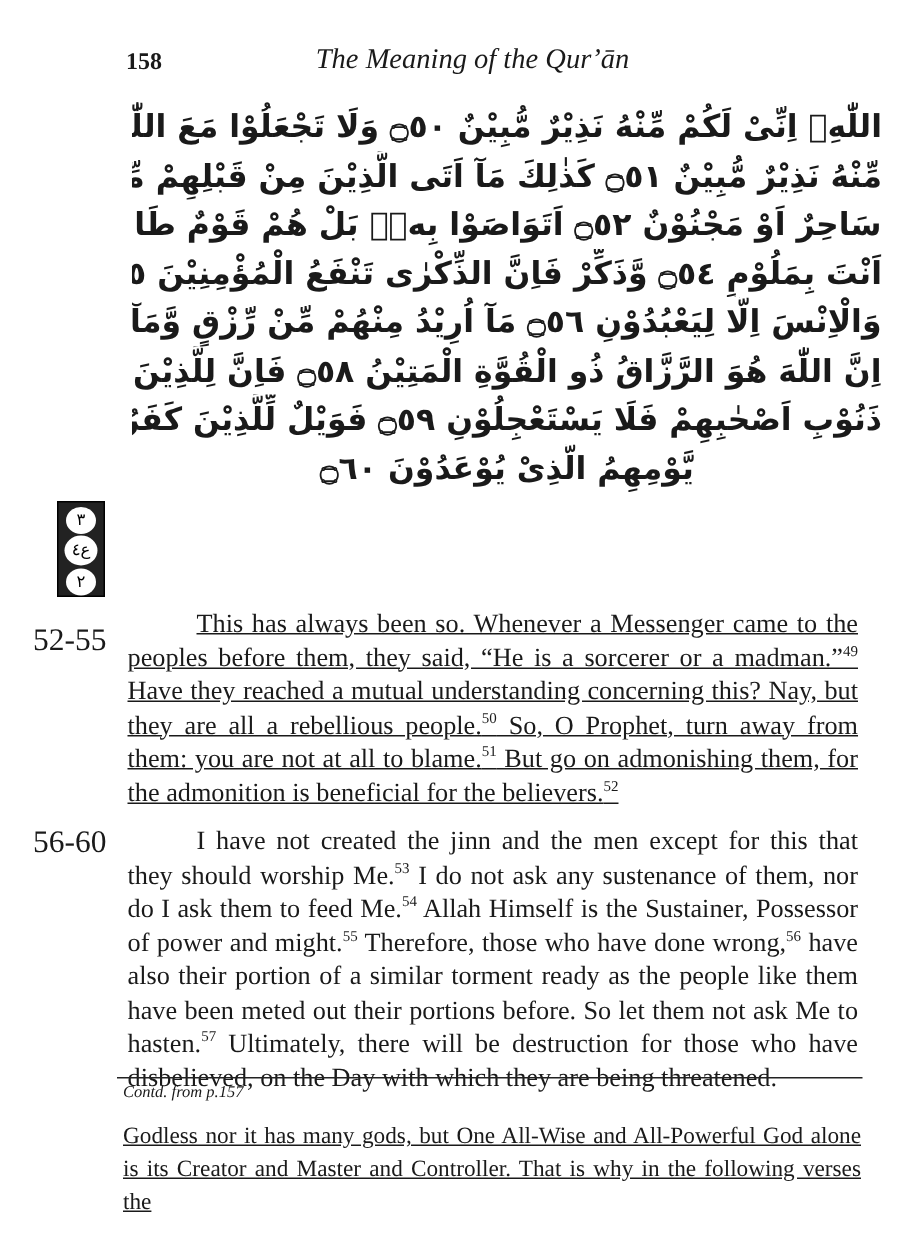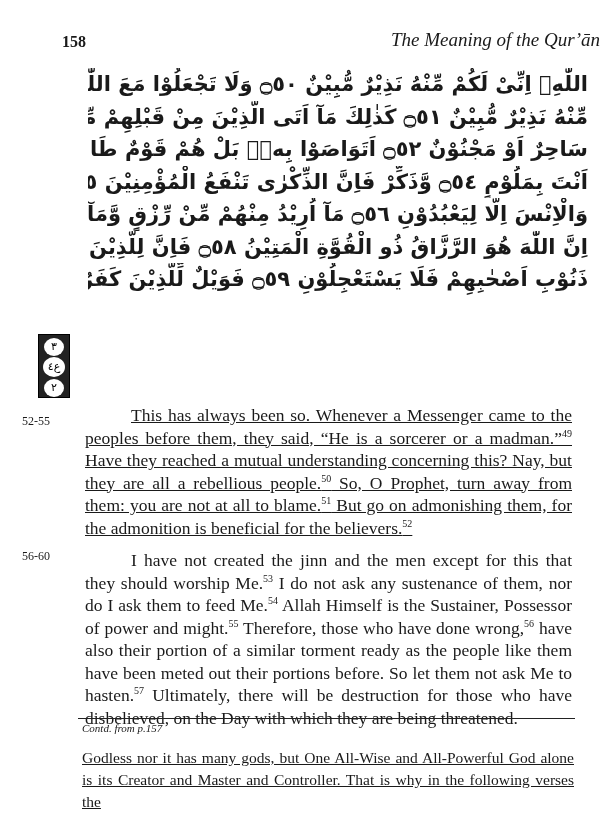--- a/index.html
+++ b/index.html
@@ -2,26 +2,26 @@
 <html><head>
   <meta charset="utf-8">
   <style>
     html, body { margin: 0; padding: 0; background: #ffffff; }
     body {
       width: 600px; height: 839px; position: relative; overflow: hidden;
       color: #1a1a1a;
       font-family: "Liberation Serif", "DejaVu Serif", serif;
     }
     .page-number {
-      position: absolute; left: 62px; top: 33px;
+      position: absolute; left: 84px; top: 33px;
       font-size: 16px; font-weight: bold;
     }
     .running-head {
       position: absolute; left: 0; width: 600px; top: 29px;
-      text-align: right; padding-left: 30px; box-sizing: border-box;
+      text-align: center; padding-left: 30px; box-sizing: border-box;
       font-size: 19px; font-style: italic;
     }
     .arabic-block {
       position: absolute; left: 88px; width: 500px; top: 68px;
       direction: rtl; text-align: justify; text-align-last: justify;
       font-family: "DejaVu Sans", sans-serif;
       font-size: 21px; line-height: 32.5px; font-weight: bold;
     }
     .arabic-line { display: block; white-space: nowrap; overflow: hidden; height: 32.5px; }
     .arabic-line.last { text-align: center; text-align-last: center; }
@@ -36,21 +36,21 @@
     }
     .ruku-marker .b1 { top: 3px; }
     .ruku-marker .b2 { top: 22px; width: 22px; height: 20px; left: 4px; line-height: 20px; }
     .ruku-marker .b3 { top: 44px; }
     .para {
       position: absolute; left: 85px; width: 487px;
       font-size: 17.5px; line-height: 22.5px; text-align: justify;
     }
     .para .indent { display: inline-block; width: 46px; }
     .verse-ref {
-      position: absolute; left: 22px; font-size: 12px;
+      position: absolute; left: 22px; font-size: 21px;
     }
     sup { font-size: 10px; line-height: 0; vertical-align: super; }
     .p1 { top: 404px; text-decoration: underline; }
     .r1 { top: 414px; }
     .p2 { top: 549px; }
     .r2 { top: 549px; }
     .footnote-rule {
       position: absolute; left: 78px; width: 497px; top: 718px;
       height: 0; border-top: 1.5px solid #222;
     }
@@ -70,20 +70,21 @@
 <div class="running-head">The Meaning of the Qurʼān</div>
 
 <div class="arabic-block">
   <span class="arabic-line">اللّٰهِۚ اِنِّىْ لَكُمْ مِّنْهُ نَذِيْرٌ مُّبِيْنٌ ۝٥٠ وَلَا تَجْعَلُوْا مَعَ اللّٰهِ اِلٰهًا اٰخَرَۚ اِنِّىْ لَكُمْ</span>
   <span class="arabic-line">مِّنْهُ نَذِيْرٌ مُّبِيْنٌ ۝٥١ كَذٰلِكَ مَآ اَتَى الَّذِيْنَ مِنْ قَبْلِهِمْ مِّنْ رَّسُوْلٍ اِلَّا قَالُوْا</span>
   <span class="arabic-line">سَاحِرٌ اَوْ مَجْنُوْنٌ ۝٥٢ اَتَوَاصَوْا بِهٖۚ بَلْ هُمْ قَوْمٌ طَاغُوْنَ ۝٥٣ فَتَوَلَّ عَنْهُمْ فَمَآ</span>
   <span class="arabic-line">اَنْتَ بِمَلُوْمٍ ۝٥٤ وَّذَكِّرْ فَاِنَّ الذِّكْرٰى تَنْفَعُ الْمُؤْمِنِيْنَ ۝٥٥ وَمَا خَلَقْتُ الْجِنَّ</span>
   <span class="arabic-line">وَالْاِنْسَ اِلَّا لِيَعْبُدُوْنِ ۝٥٦ مَآ اُرِيْدُ مِنْهُمْ مِّنْ رِّزْقٍ وَّمَآ اُرِيْدُ اَنْ يُّطْعِمُوْنِ ۝٥٧</span>
   <span class="arabic-line">اِنَّ اللّٰهَ هُوَ الرَّزَّاقُ ذُو الْقُوَّةِ الْمَتِيْنُ ۝٥٨ فَاِنَّ لِلَّذِيْنَ ظَلَمُوْا ذَنُوْبًا مِّثْلَ</span>
   <span class="arabic-line">ذَنُوْبِ اَصْحٰبِهِمْ فَلَا يَسْتَعْجِلُوْنِ ۝٥٩ فَوَيْلٌ لِّلَّذِيْنَ كَفَرُوْا مِنْ</span>
+  <span class="arabic-line last">يَّوْمِهِمُ الَّذِىْ يُوْعَدُوْنَ ۝٦٠</span>
 </div>
 
 <div class="ruku-marker">
   <span class="bubble b1">٣</span>
   <span class="bubble b2">ع٤</span>
   <span class="bubble b3">٢</span>
 </div>
 
 <div class="verse-ref r1">52-55</div>
 <div class="para p1"><span class="indent"></span><span>This has always been so. Whenever a Messenger came to the peoples before them, they said, “He is a sorcerer or a madman.”</span><sup>49</sup><span> Have they reached a mutual understanding concerning this? Nay, but they are all a rebellious people.</span><sup>50</sup><span> So, O Prophet, turn away from them: you are not at all to blame.</span><sup>51</sup><span> But go on admonishing them, for the admonition is beneficial for the believers.</span><sup>52</sup></div>

